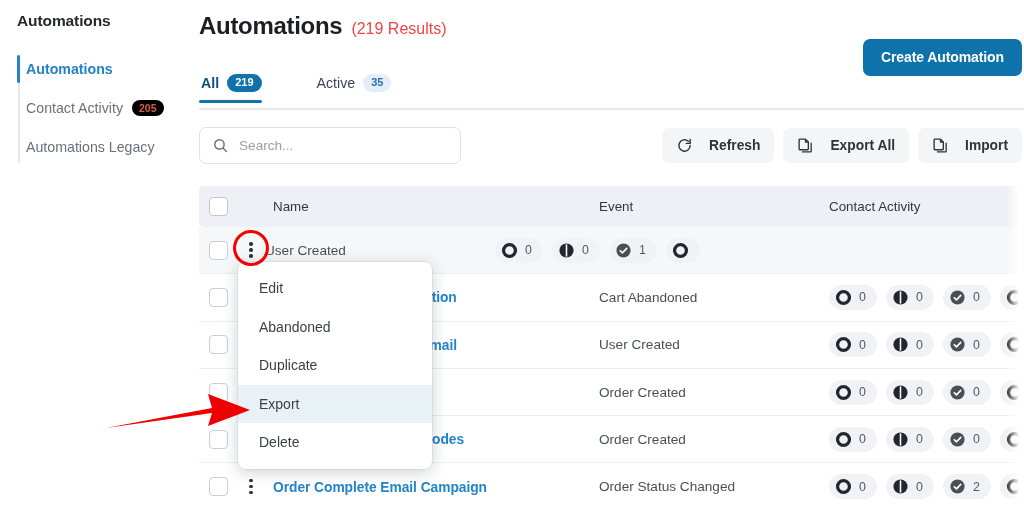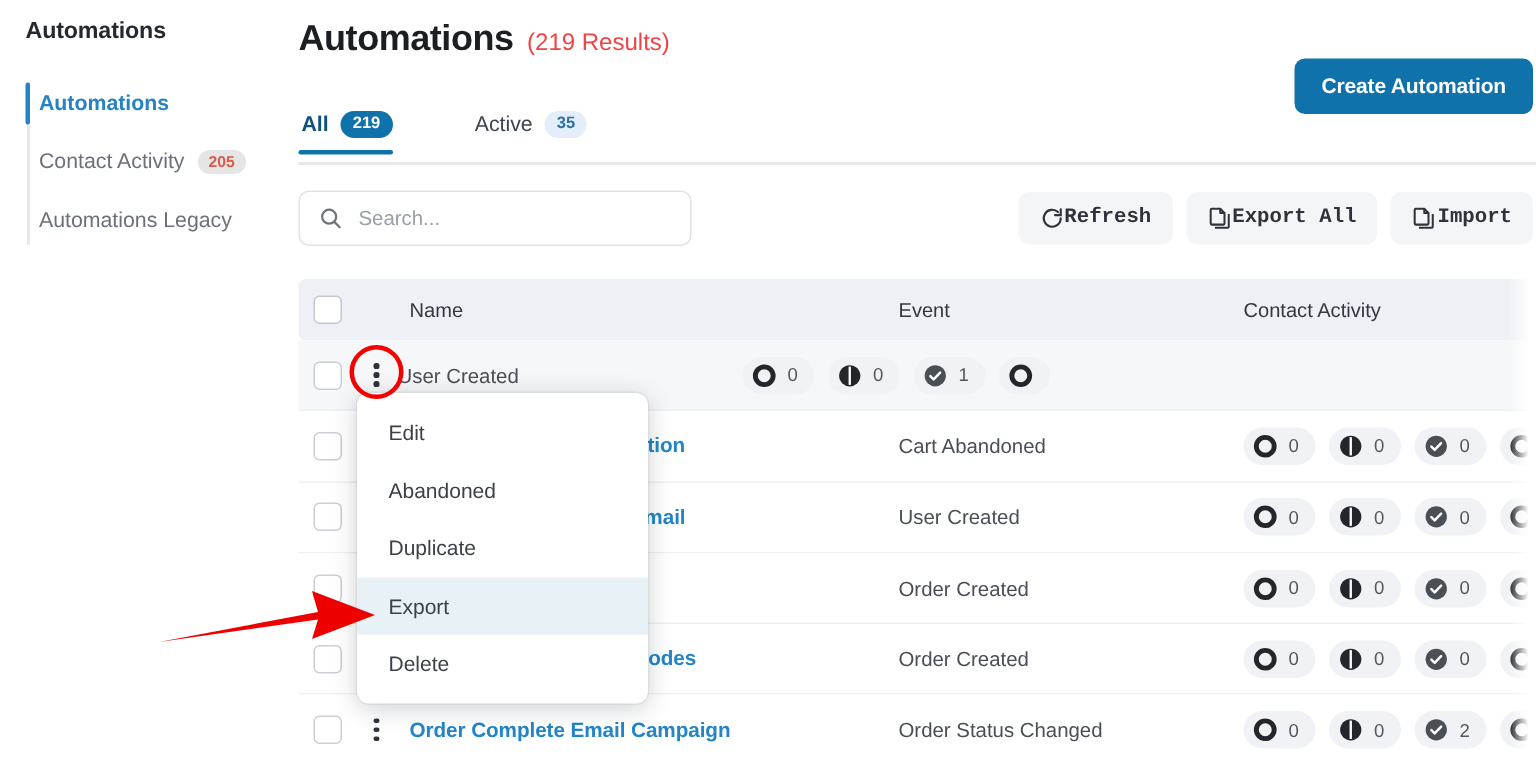--- a/index.html
+++ b/index.html
@@ -31,21 +31,21 @@
   }
   .nav-item {
     position: absolute; left: 26px; height: 28px;
     display: flex; align-items: center; gap: 9px;
     font-size: 14.2px; white-space: nowrap;
   }
   .nav-item.active { color: #2482c5; font-weight: bold; top: 55px; }
   .nav-item.idle { color: #6b717a; top: 94px; }
   .nav-item.idle2 { color: #6b717a; top: 133px; }
   .nav-badge {
-    background: #e5e5e5; color: #d9594a;
+    background: #000000; color: #d9594a;
     font-size: 10.5px; font-weight: bold;
     border-radius: 9px; padding: 2.5px 7px 3px; line-height: 1;
   }
 
   
   #main { position: absolute; left: 190px; top: 0; width: 834px; height: 510px; }
 
   #page-title-row { position: absolute; left: 9px; top: 12px; display: flex; align-items: baseline; gap: 9px; }
   #page-title { font-size: 24px; font-weight: bold; color: #1b1f23; letter-spacing: -0.3px; }
   #page-results { font-size: 16px; color: #ef4444; }
@@ -88,25 +88,25 @@
     display: flex; align-items: center; padding: 0 12px; gap: 10px;
   }
   #search-input {
     border: none; outline: none; font-size: 13.6px; color: #3c4450;
     font-family: "Liberation Sans", sans-serif; background: transparent; width: 200px;
   }
   #search-input::placeholder { color: #9aa0a9; }
 
   #toolbar-right { position: absolute; right: 2px; top: 128px; display: flex; gap: 9px; }
   .tb-btn {
-    display: flex; align-items: center; gap: 0;
+    display: flex; align-items: center; gap: 16px;
     background: #f4f5f7; border: none; border-radius: 7px;
     height: 35px; padding: 0 14px; cursor: pointer;
     font-size: 13.8px; font-weight: bold; color: #2e333b;
-    font-family: Liberation Mono, monospace; white-space: nowrap;
+    font-family: Liberation Sans, sans-serif; white-space: nowrap;
   }
 
   
   #table { position: absolute; left: 9px; top: 186px; width: 825px; }
   #thead {
     display: flex; align-items: center; height: 41px;
     background: #eef0f6; border-radius: 5px 0 0 5px;
     font-size: 13.4px; color: #33383f;
   }
   .row {

